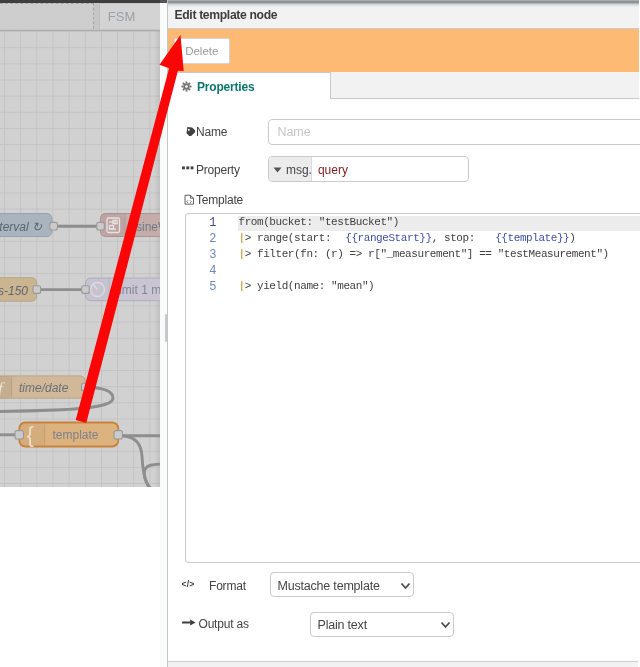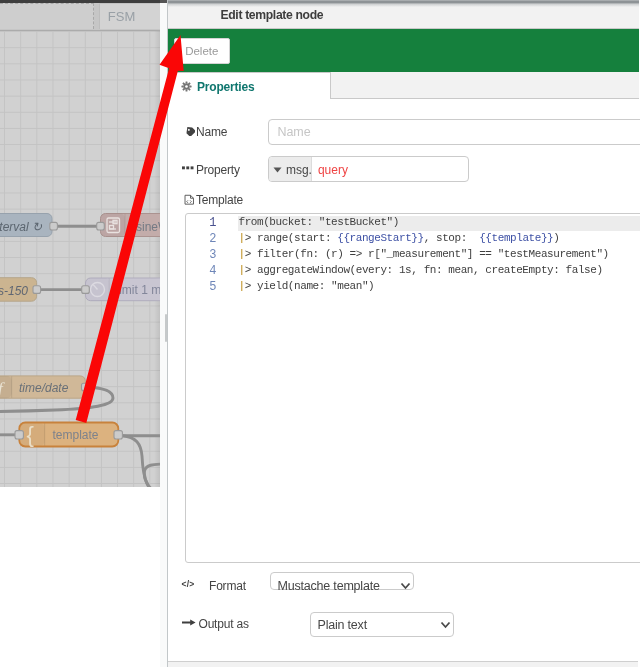--- a/index.html
+++ b/index.html
@@ -20,43 +20,43 @@
   #tab1{left:0;top:3px;width:93.5px;height:26px;background:#cecece;
         border-top:1px dashed #a8a8a8;border-right:1px dashed #a8a8a8;box-sizing:border-box;}
   #tabfsm{left:98.5px;top:3px;width:62px;height:26px;background:#d3d3d3;border-top:1px solid #c2c2c2;border-left:1px solid #bdbdbd;
           color:#99a0a6;font-size:13px;line-height:25px;text-align:center;box-sizing:border-box;padding-right:17px;}
   
   #wstrip{left:160px;top:0;width:6.5px;height:667px;background:#f9fafa;}
   #pborder{left:166.5px;top:0;width:1.5px;height:667px;background:#c2c7c9;}
   
   #panel{left:168px;top:0;width:472px;height:667px;background:#ffffff;}
   #ptitle{left:0;top:0;width:471px;height:29px;background:#f2f2f2;border-bottom:1px solid #c9c9c9;box-sizing:border-box;}
-  #ptitle span{position:absolute;left:6.5px;top:7.5px;font-size:12.2px;font-weight:bold;color:#3d3d3d;letter-spacing:-0.35px;margin-left:46px;}
-  #ptool{left:0;top:29px;width:471px;height:43px;background:#15803d;}
+  #ptitle span{position:absolute;left:6.5px;top:7.5px;font-size:12.2px;font-weight:bold;color:#3d3d3d;letter-spacing:-0.35px;}
+  #ptool{left:0;top:29px;width:471px;height:43px;background:#fdba74;}
   #btndel{left:6px;top:8.5px;width:55.5px;height:26px;background:#fff;border:1px solid #d4d4d4;border-radius:2px;
           box-sizing:border-box;color:#9a9a9a;font-size:11.5px;line-height:24px;text-align:center;}
   #tabrow{left:0;top:72px;width:471px;height:27px;background:#f2f2f2;}
   #tabline{left:162px;top:26px;width:309px;height:1px;background:#c9c9c9;}
   #tabactive{left:0;top:0;width:163px;height:27px;background:#fff;border-top:1px solid #c9c9c9;
              border-right:1px solid #c9c9c9;border-left:1px solid #cfcfcf;box-sizing:border-box;}
   #tabactive .lbl{position:absolute;left:28px;top:7px;font-size:12px;font-weight:bold;color:#0f766e;letter-spacing:-0.2px;}
   
   .flabel{position:absolute;font-size:12px;color:#444;letter-spacing:-0.2px;}
   .ficon{position:absolute;}
   .input{position:absolute;background:#fff;border:1px solid #cbcbcb;border-radius:4px;box-sizing:border-box;}
   .seltext{position:absolute;font-size:12.5px;color:#464646;letter-spacing:-0.2px;}
   
   #editor{left:16.5px;top:213px;width:458px;height:350px;border:1px solid #cbcbcb;border-radius:3px;
           background:#fff;box-sizing:border-box;overflow:hidden;}
   .lnum{position:absolute;width:31px;text-align:right;font-family:"Liberation Mono",monospace;
         font-size:12px;color:#6e86b8;}
   #activeline{position:absolute;left:52.5px;top:1.5px;width:405px;height:15px;background:#ececec;}
   .cl{position:absolute;left:53px;font-family:"Liberation Mono",monospace;font-size:11px;
       letter-spacing:-0.43px;color:#3f3f3f;white-space:pre;}
-  .mst{color:#3e51a5;}
+  .mst{color:#3e51a5;margin-left:8px;}
   .pp{color:#b8860b;}
   
   #pfoot{left:0;top:661px;width:470px;height:6px;background:#f2f2f2;border-top:1px solid #cfcfcf;box-sizing:border-box;}
   svg{display:block;}
 </style>
 </head>
 <body>
   <div class="abs" id="workspace">
     <div class="abs" id="grid"></div>
     <div class="abs" style="left:154px;top:0;width:6px;height:667px;background:linear-gradient(to right,rgba(0,0,0,0),rgba(0,0,0,0.08));"></div>
@@ -192,48 +192,47 @@
         <rect x="8.6" y="0.4" width="2.9" height="2.9"></rect>
       </g>
     </svg>
     <span class="flabel" style="left:28px;top:163px;">Property</span>
     <div class="input" style="left:100.4px;top:156px;width:200.5px;height:26px;overflow:hidden;">
       <div style="position:absolute;left:0;top:0;width:42px;height:26px;background:#ececec;border-right:1px solid #dcdcdc;border-radius:3px 0 0 3px;"></div>
       <svg style="position:absolute;left:4px;top:10px;" width="9" height="6" viewBox="0 0 9 6">
         <path d="M0.5 0.5 L8.5 0.5 L4.5 5.5 Z" fill="#555"></path>
       </svg>
       <span style="position:absolute;left:16.5px;top:5.5px;font-size:12px;color:#464646;">msg.</span>
-      <span style="position:absolute;left:48.5px;top:5.5px;font-size:12px;color:#ef4444;">query</span>
+      <span style="position:absolute;left:48.5px;top:5.5px;font-size:12px;color:#7f1d1d;">query</span>
     </div>
 
     <svg class="ficon" style="left:15.8px;top:194px;" width="10.5" height="11" viewBox="0 0 12 13">
       <path fill="none" stroke="#555" stroke-width="1.1" d="M1 1.5 h6.5 l3.5 3.5 v7 h-10 z"></path>
       <path fill="none" stroke="#555" stroke-width="1.1" d="M7.5 1.5 v3.5 h3.5"></path>
       <path fill="none" stroke="#555" stroke-width="1" d="M3 8 l1.5 1.5 M3 8 l1.5 -1.5 M8.5 8 l-1.5 1.5 M8.5 8 l-1.5 -1.5" transform="translate(0,1)"></path>
     </svg>
     <span class="flabel" style="left:28px;top:193px;">Template</span>
 
     <div class="abs" id="editor">
 
       <div id="activeline"></div>
       <span class="lnum" style="top:2px;color:#49518f;">1</span>
       <span class="lnum" style="top:18px;">2</span>
       <span class="lnum" style="top:34px;">3</span>
       <span class="lnum" style="top:50px;">4</span>
       <span class="lnum" style="top:66px;">5</span>
       <span class="cl" style="top:2px;">from(bucket: "testBucket")</span>
       <span class="cl" style="top:18px;"><span class="pp">|</span>&gt; range(start: <span class="mst">{{rangeStart}}</span>, stop:  <span class="mst">{{template}}</span>)</span>
       <span class="cl" style="top:34px;"><span class="pp">|</span>&gt; filter(fn: (r) =&gt; r["_measurement"] == "testMeasurement")</span>
-      <span class="cl" style="top:50px;"><span class="pp">|</span>&gt; aggregateWindow(every: 1s, fn: mean, createEmpty: false)</span>
       <span class="cl" style="top:66px;"><span class="pp">|</span>&gt; yield(name: "mean")</span>
     </div>
 
     <span class="ficon" style="left:13.5px;top:578.5px;font-size:8.5px;font-weight:bold;color:#3f3f3f;letter-spacing:0.2px;">&lt;/&gt;</span>
     <span class="flabel" style="left:28px;top:578.5px;margin-left:13px;">Format</span>
-    <div class="input" style="left:101.5px;top:572.3px;width:144px;height:18px;">
+    <div class="input" style="left:101.5px;top:572.3px;width:144px;height:25px;">
       <span class="seltext" style="left:7px;top:5.5px;">Mustache template</span>
       <svg style="position:absolute;left:129px;top:8.5px;" width="11" height="8" viewBox="0 0 11 8">
         <path d="M1.5 1.5 L5.5 6 L9.5 1.5" fill="none" stroke="#4a4a4a" stroke-width="1.8"></path>
       </svg>
     </div>
 
     <svg class="ficon" style="left:13.5px;top:618.5px;" width="14" height="7" viewBox="0 0 14 7">
       <path fill="#3f3f3f" d="M0 2.6 H8.2 V0.4 L13.6 3.5 L8.2 6.6 V4.4 H0 Z"></path>
     </svg>
     <span class="flabel" style="left:30.5px;top:616.5px;">Output as</span>

